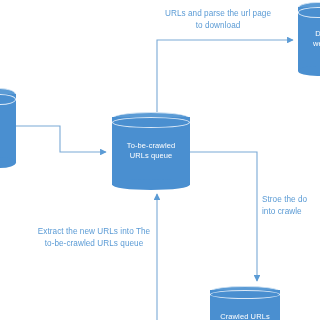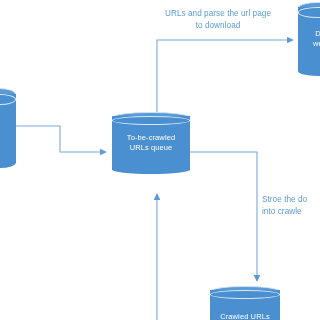--- a/index.html
+++ b/index.html
@@ -89,21 +89,21 @@
     line-height: 11.5px;
     white-space: pre-line;
     letter-spacing: 0.05px;
   }
   .lbl-read      { left: 148px; top: 8px;   width: 140px; text-align: center; }
   .lbl-extract   { left: 18px;  top: 226px; width: 152px; text-align: center; }
   .lbl-store     { left: 262px; top: 194px; width: 90px;  text-align: left; }
 
   
   #cyl-seed      { left: -18px; top: 88px;  width: 34px;  height: 80px; }
-  #cyl-queue     { left: 112px; top: 112px; width: 78px;  height: 62px; }
+  #cyl-queue     { left: 112px; top: 112px; width: 78px;  height: 78px; }
   #cyl-downloaded{ left: 298px; top: 2px;   width: 40px;  height: 74px; }
   #cyl-crawled   { left: 210px; top: 286px; width: 70px;  height: 62px; }
 </style>
 </head>
 <body>
 
 <div id="canvas">
 
   <svg id="wires" viewBox="0 0 320 320">
     <defs>
@@ -159,17 +159,19 @@
     <div class="top"></div>
     <div class="body"></div>
 
     <div class="capline"></div>
     <div class="cyl-label">Crawled URLs</div>
   </div>
 
   <div class="edge-label lbl-read">URLs and parse the url page
 to download</div>
 
+  <div class="edge-label lbl-extract">Extract the new URLs into The
+to-be-crawled URLs queue</div>
 
   <div class="edge-label lbl-store">Stroe the do
 into crawle</div>
 
 </div>
 
 </body></html>

